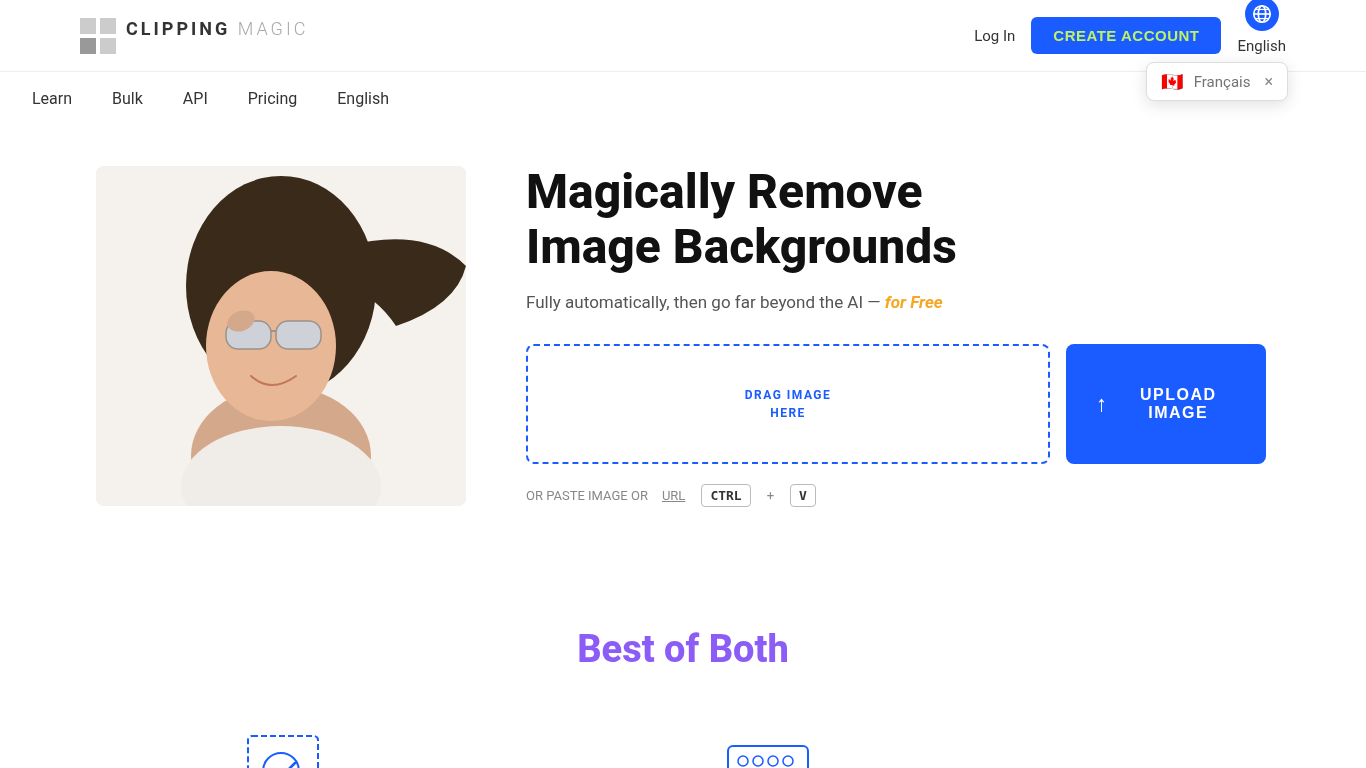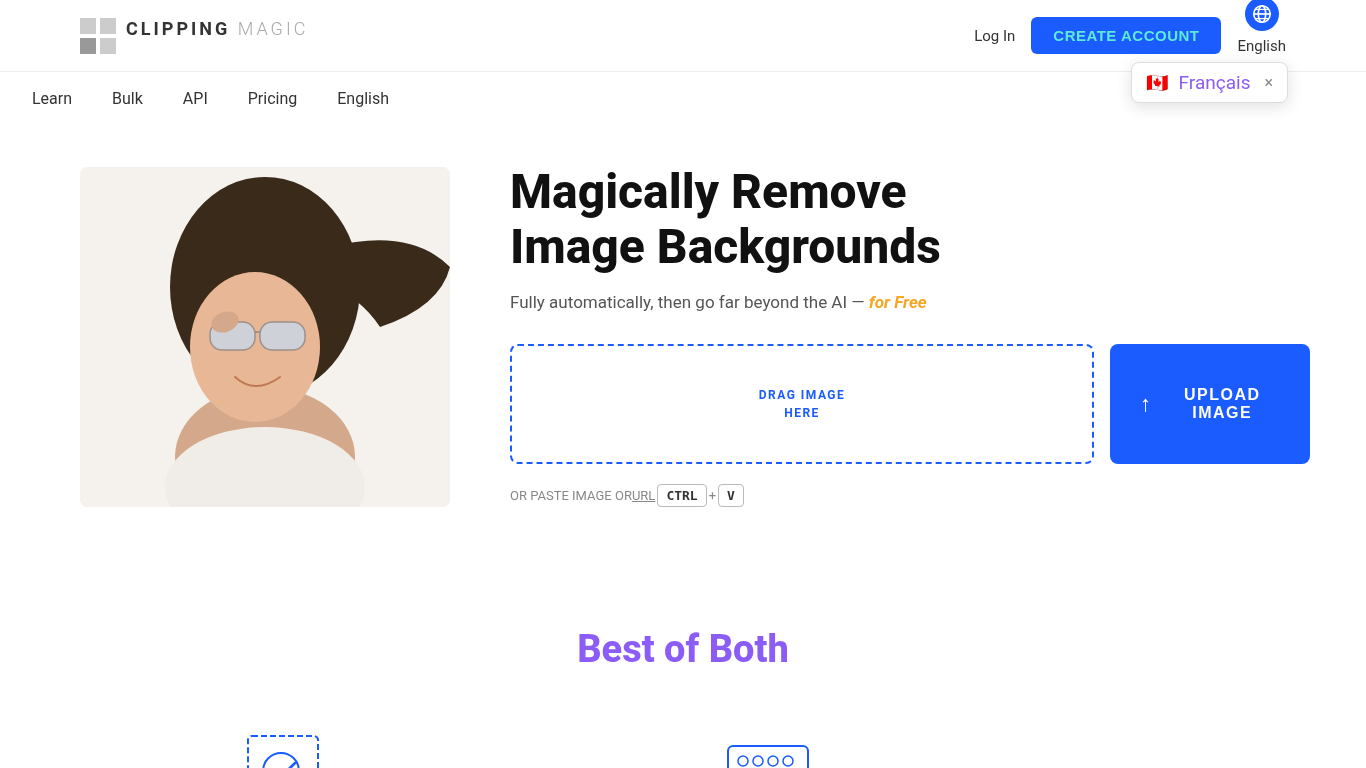--- a/index.html
+++ b/index.html
@@ -4,47 +4,47 @@
   <style>
     * { margin: 0; padding: 0; box-sizing: border-box; }
     body { font-family: -apple-system, BlinkMacSystemFont, 'Segoe UI', Roboto, sans-serif; background: #fff; color: #333; width: 1366px; min-height: 768px; overflow-x: hidden; }
 
     
     .header { display: flex; align-items: center; justify-content: space-between; padding: 0 80px; height: 72px; border-bottom: 1px solid #eee; position: relative; }
     .logo-area { display: flex; gap: 10px; }
     .logo-icon { width: 36px; height: 36px; }
     .header-right { display: flex; align-items: center; gap: 16px; }
     .login-link { font-size: 15px; color: #333; cursor: pointer; text-decoration: none; }
-    .create-account-btn { background: #1a5cff; color: #5eead4; border: none; border-radius: 6px; padding: 10px 22px; font-size: 15px; font-weight: 600; cursor: pointer; letter-spacing: 0.5px; }
+    .create-account-btn { background: #1a5cff; color: #bef264; border: none; border-radius: 6px; padding: 10px 22px; font-size: 15px; font-weight: 600; cursor: pointer; letter-spacing: 0.5px; }
 
     
     .lang-popup { position: absolute; top: 62px; right: 78px; background: #fff; border: 1px solid #ddd; border-radius: 8px; padding: 8px 14px; display: flex; align-items: center; gap: 10px; box-shadow: 0 4px 16px rgba(0,0,0,0.12); z-index: 100; }
-    .lang-popup-text { font-size: 19px; color: #8b5cf6; }
+    .lang-popup-text { font-size: 15px; color: #737373; }
     .lang-popup-close { cursor: pointer; color: #888; font-size: 16px; margin-left: 4px; }
 
     
     .nav { display: flex; align-items: center; padding: 0 32px; height: 52px; gap: 40px; }
     .nav-item { font-size: 16px; color: #333; cursor: pointer; text-decoration: none; }
 
     
-    .hero { display: flex; align-items: flex-end; padding: 40px 56px 60px 80px; gap: 60px; }
+    .hero { display: flex; align-items: center; padding: 40px 100px 60px 80px; gap: 60px; margin-left: 16px; }
     .hero-image-container { flex: 0 0 auto; width: 370px; }
     .hero-image { width: 370px; height: 340px; background: linear-gradient(135deg, #f8f8f8 0%, #e8e8e8 100%); border-radius: 8px; display: flex; align-items: center; justify-content: center; overflow: hidden; position: relative; }
 
     .hero-content { flex: 1; }
     .hero-title { font-size: 48px; font-weight: 800; line-height: 1.15; color: #111; margin-bottom: 18px; }
     .hero-subtitle { font-size: 17px; color: #555; margin-bottom: 32px; }
     .hero-subtitle .for-free { color: #f5a623; font-style: italic; font-weight: 700; }
 
     .upload-area { display: flex; gap: 16px; margin-bottom: 20px; }
     .drag-zone { flex: 1; border: 2.5px dashed #1a5cff; border-radius: 8px; padding: 40px 20px; display: flex; align-items: center; justify-content: center; cursor: pointer; min-height: 120px; }
     .drag-zone-text { font-size: 12px; font-weight: 700; color: #1a5cff; letter-spacing: 1.5px; text-align: center; line-height: 1.5; }
     .upload-btn { flex: 0 0 200px; background: #1a5cff; color: #fff; border: none; border-radius: 8px; padding: 20px 30px; font-size: 16px; font-weight: 700; letter-spacing: 1.5px; cursor: pointer; display: flex; align-items: center; justify-content: center; gap: 12px; min-height: 120px; }
 
-    .paste-hint { font-size: 13px; color: #888; display: flex; align-items: center; gap: 0; }
+    .paste-hint { font-size: 13px; color: #888; display: flex; align-items: center; gap: 14px; }
     .paste-hint .url-link { text-decoration: underline; cursor: pointer; color: #888; }
     .kbd { border: 1.5px solid #bbb; border-radius: 4px; padding: 3px 8px; font-size: 13px; font-weight: 600; color: #333; background: #fff; margin: 0 2px; }
 
     
     .features { padding: 60px 80px 40px 80px; }
     .features-title { font-size: 38px; font-weight: 800; text-align: center; color: #8b5cf6; margin-bottom: 60px; }
     .features-grid { display: flex; gap: 80px; justify-content: center; }
     .feature-item { flex: 1; max-width: 400px; display: flex; flex-direction: column; align-items: flex-start; }
     .feature-icon-area { width: 100px; height: 80px; margin-bottom: 16px; }
 

